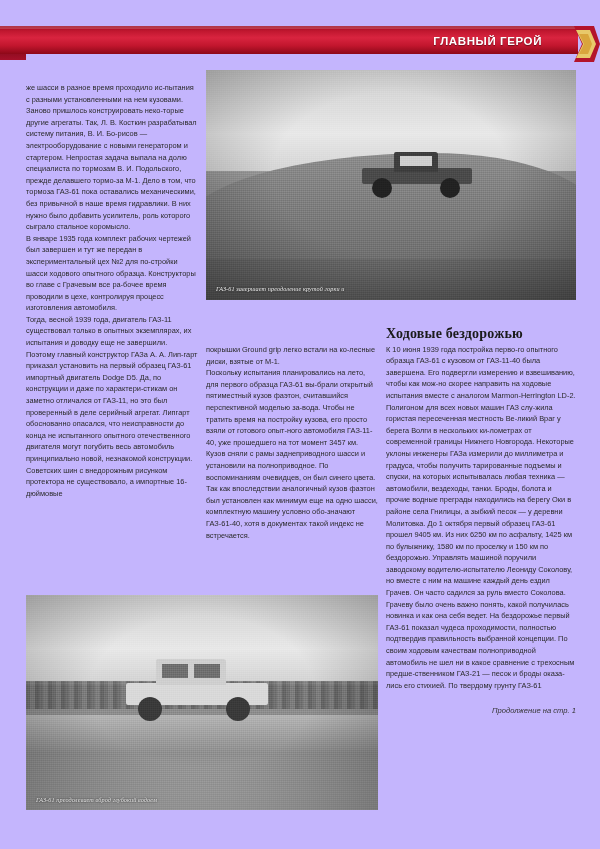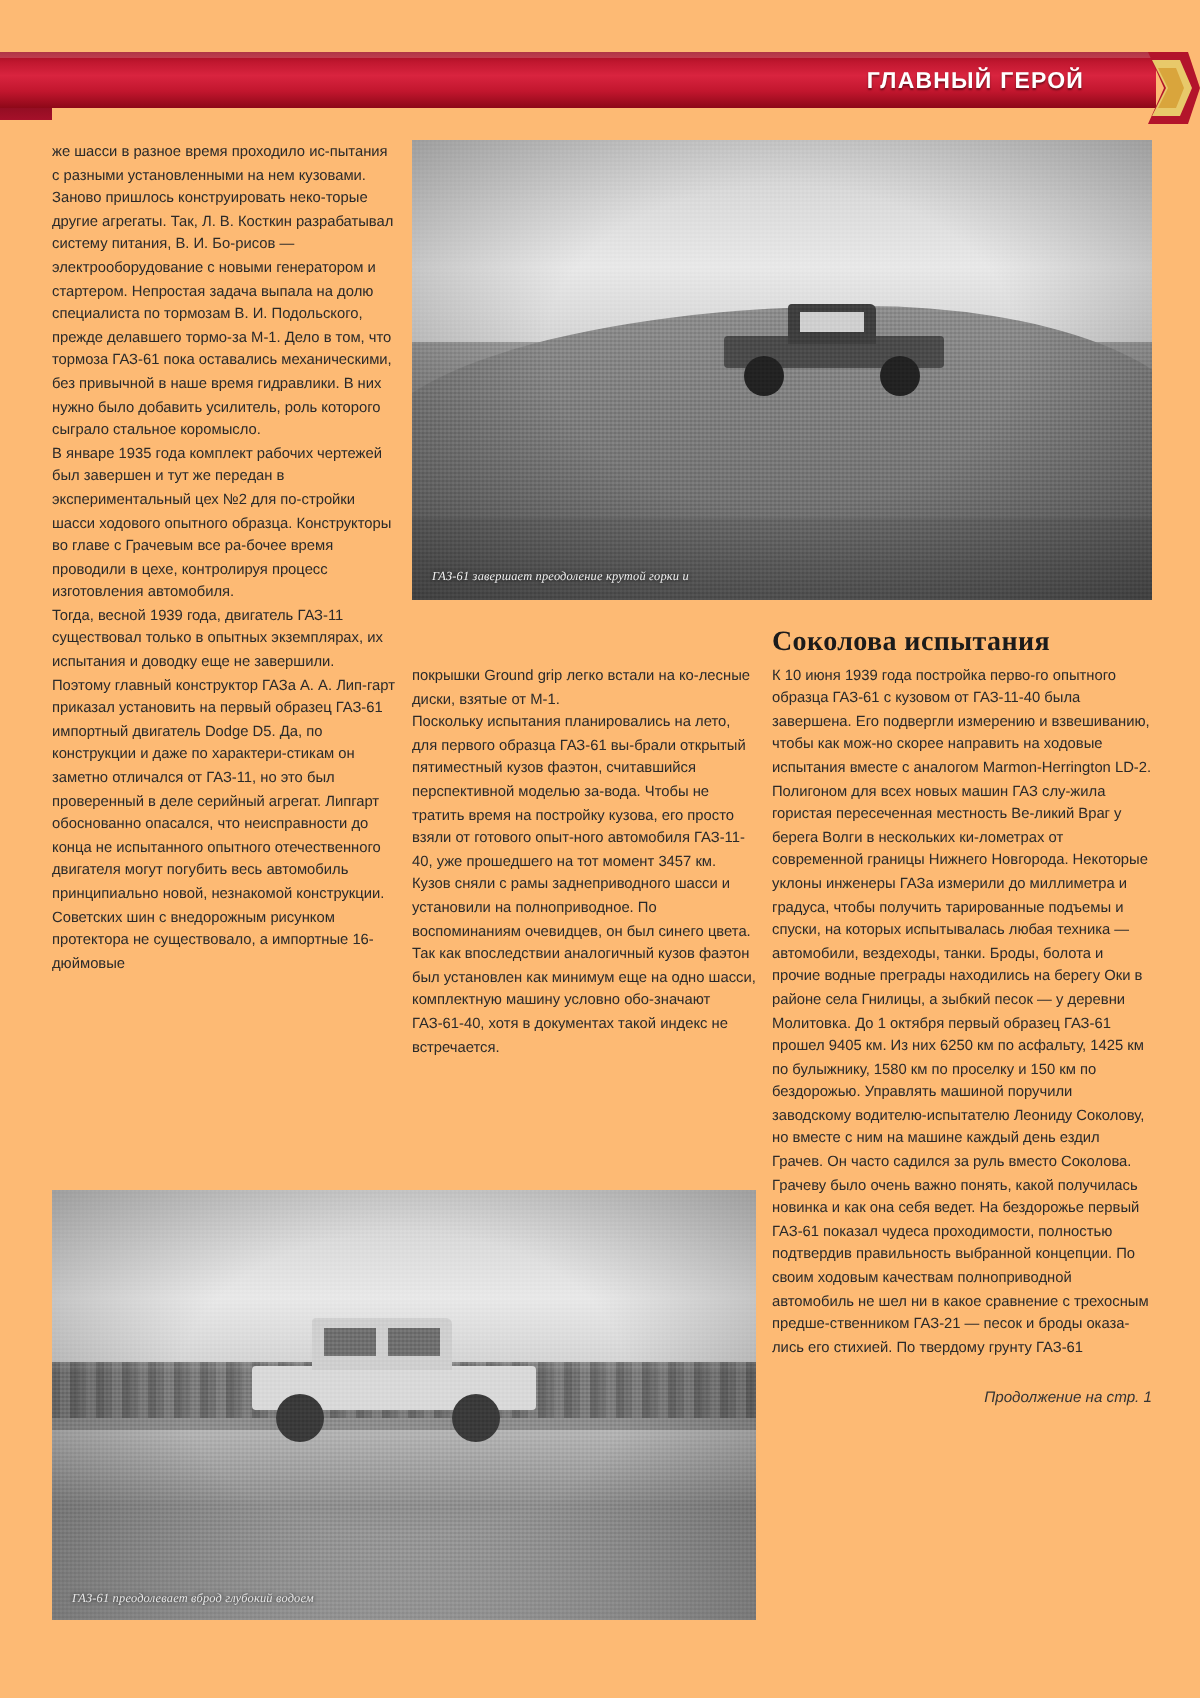--- a/index.html
+++ b/index.html
@@ -6,21 +6,21 @@
   html, body { margin:0; padding:0; }
   body {
     width: 600px; height: 849px;
     background: #ffffff;
     font-family: "Liberation Sans", sans-serif;
     position: relative;
     overflow: hidden;
   }
 
   
-  .page { position:absolute; inset:0; background:#fdba74; }
+  .page { position:absolute; inset:0; background:#c4b5fd; }
 
   
   .banner-wrap {
     position:absolute; left:0; top:22px; width:600px; height:36px;
   }
   .banner-bar {
     position:absolute; left:0; top:4px; width:578px; height:28px;
     background: linear-gradient(to bottom,
       #9e0a1e 0%, #c0172f 18%, #d9243f 42%, #c2162e 70%, #8d0818 100%);
   }
@@ -44,20 +44,21 @@
   }
 
   
   .col {
     position:absolute;
     font-size:7.4px;
     line-height:11.6px;
     color:#2a2a2a;
     text-align:left;
     font-family:"Liberation Sans", sans-serif;
+    margin-top:12px;
   }
   .col p { margin:0; }
   .col p + p { margin-top:0px; }
 
   #col-left  { left:26px;  top:70px;  width:172px; }
   #col-mid   { left:206px; top:332px; width:172px; }
   #col-right { left:386px; top:316px; width:190px; }
 
   .sec-title {
     font-size:14px; font-weight:bold; color:#1b1b1b;
@@ -155,21 +156,21 @@
     <p>В январе 1935 года комплект рабочих чертежей был завершен и тут же передан в экспериментальный цех №2 для по-стройки шасси ходового опытного образца. Конструкторы во главе с Грачевым все ра-бочее время проводили в цехе, контролируя процесс изготовления автомобиля.</p>
     <p>Тогда, весной 1939 года, двигатель ГАЗ-11 существовал только в опытных экземплярах, их испытания и доводку еще не завершили. Поэтому главный конструктор ГАЗа А. А. Лип-гарт приказал установить на первый образец ГАЗ-61 импортный двигатель Dodge D5. Да, по конструкции и даже по характери-стикам он заметно отличался от ГАЗ-11, но это был проверенный в деле серийный агрегат. Липгарт обоснованно опасался, что неисправности до конца не испытанного опытного отечественного двигателя могут погубить весь автомобиль принципиально новой, незнакомой конструкции. Советских шин с внедорожным рисунком протектора не существовало, а импортные 16-дюймовые</p>
   </div>
 
   <div class="col" id="col-mid">
     <p>покрышки Ground grip легко встали на ко-лесные диски, взятые от М-1.</p>
     <p>Поскольку испытания планировались на лето, для первого образца ГАЗ-61 вы-брали открытый пятиместный кузов фаэтон, считавшийся перспективной моделью за-вода. Чтобы не тратить время на постройку кузова, его просто взяли от готового опыт-ного автомобиля ГАЗ-11-40, уже прошедшего на тот момент 3457 км. Кузов сняли с рамы заднеприводного шасси и установили на полноприводное. По воспоминаниям очевидцев, он был синего цвета. Так как впоследствии аналогичный кузов фаэтон был установлен как минимум еще на одно шасси, комплектную машину условно обо-значают ГАЗ-61-40, хотя в документах такой индекс не встречается.</p>
   </div>
 
   <div class="col" id="col-right">
-    <h2 class="sec-title">Соколова испытания</h2>
+    <h2 class="sec-title">Ходовые бездорожью</h2>
     <p>К 10 июня 1939 года постройка перво-го опытного образца ГАЗ-61 с кузовом от ГАЗ-11-40 была завершена. Его подвергли измерению и взвешиванию, чтобы как мож-но скорее направить на ходовые испытания вместе с аналогом Marmon-Herrington LD-2. Полигоном для всех новых машин ГАЗ слу-жила гористая пересеченная местность Ве-ликий Враг у берега Волги в нескольких ки-лометрах от современной границы Нижнего Новгорода. Некоторые уклоны инженеры ГАЗа измерили до миллиметра и градуса, чтобы получить тарированные подъемы и спуски, на которых испытывалась любая техника — автомобили, вездеходы, танки. Броды, болота и прочие водные преграды находились на берегу Оки в районе села Гнилицы, а зыбкий песок — у деревни Молитовка. До 1 октября первый образец ГАЗ-61 прошел 9405 км. Из них 6250 км по асфальту, 1425 км по булыжнику, 1580 км по проселку и 150 км по бездорожью. Управлять машиной поручили заводскому водителю-испытателю Леониду Соколову, но вместе с ним на машине каждый день ездил Грачев. Он часто садился за руль вместо Соколова. Грачеву было очень важно понять, какой получилась новинка и как она себя ведет. На бездорожье первый ГАЗ-61 показал чудеса проходимости, полностью подтвердив правильность выбранной концепции. По своим ходовым качествам полноприводной автомобиль не шел ни в какое сравнение с трехосным предше-ственником ГАЗ-21 — песок и броды оказа-лись его стихией. По твердому грунту ГАЗ-61</p>
     <div class="contin">Продолжение на стр. 1</div>
   </div>
 
   <div class="photo" id="photo-top">
     <div class="sky"></div>
     <div class="ground"></div>
     <div class="hill"></div>
     <div class="truck" style="left:150px; top:78px; width:120px; height:48px;">
       <div class="body" style="left:6px; top:20px; width:110px; height:16px;"></div>

